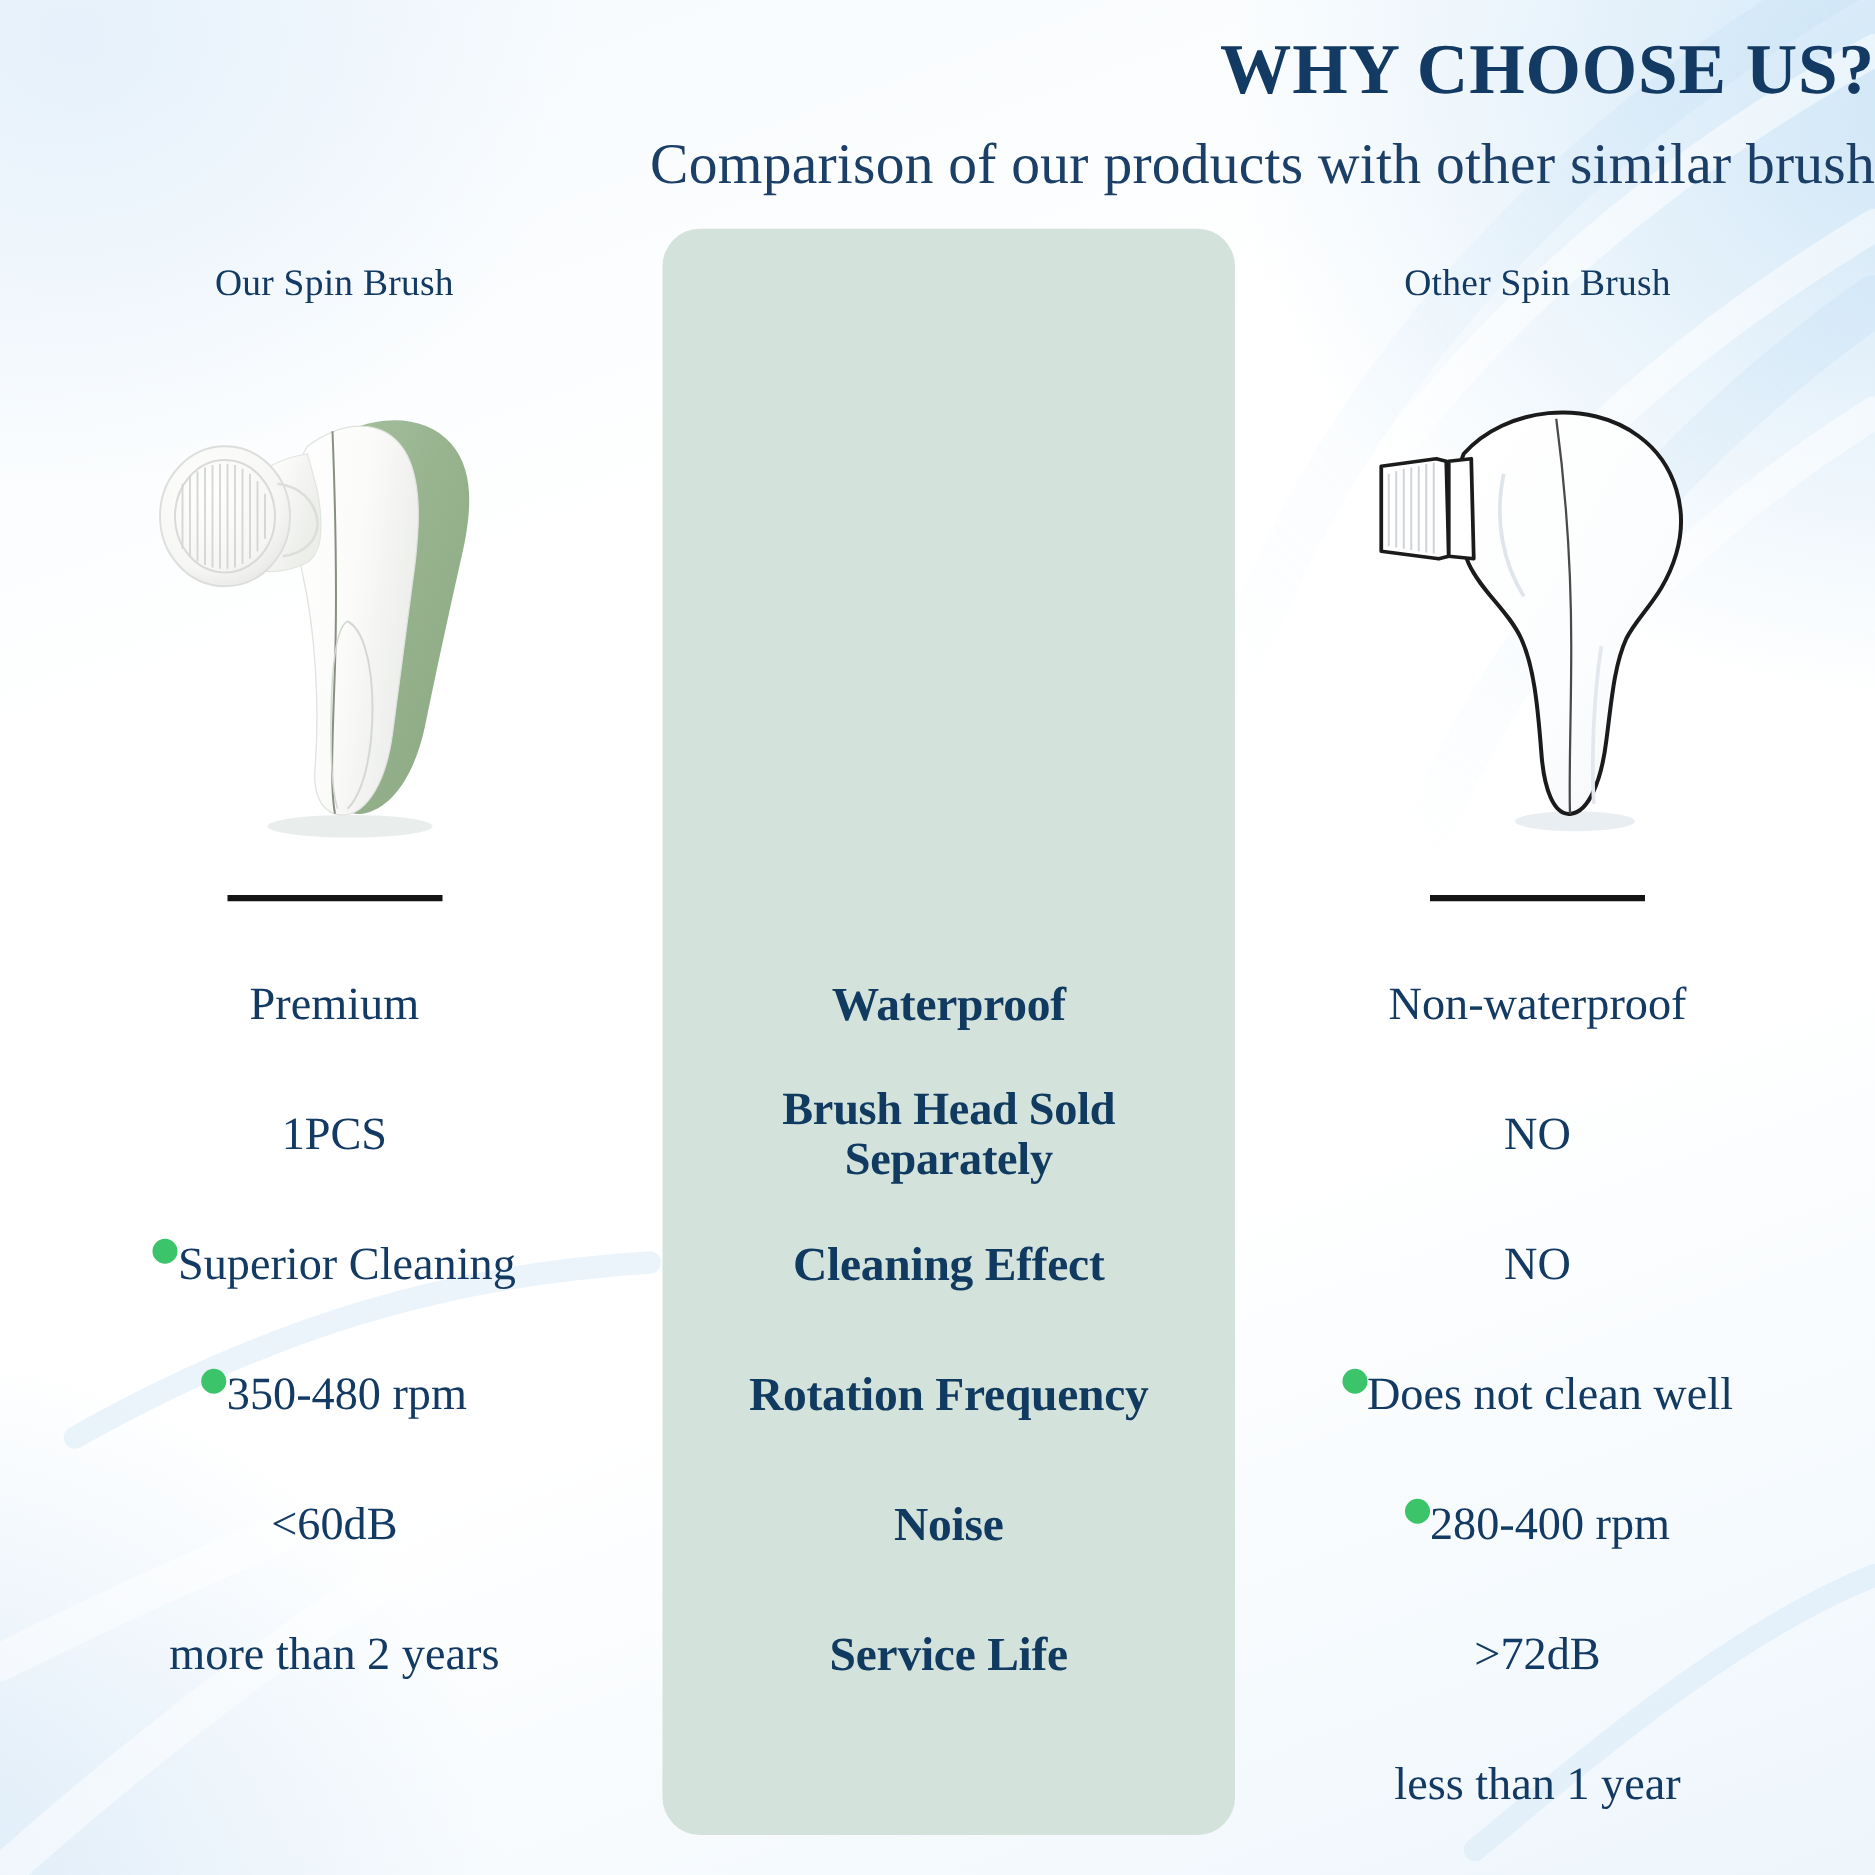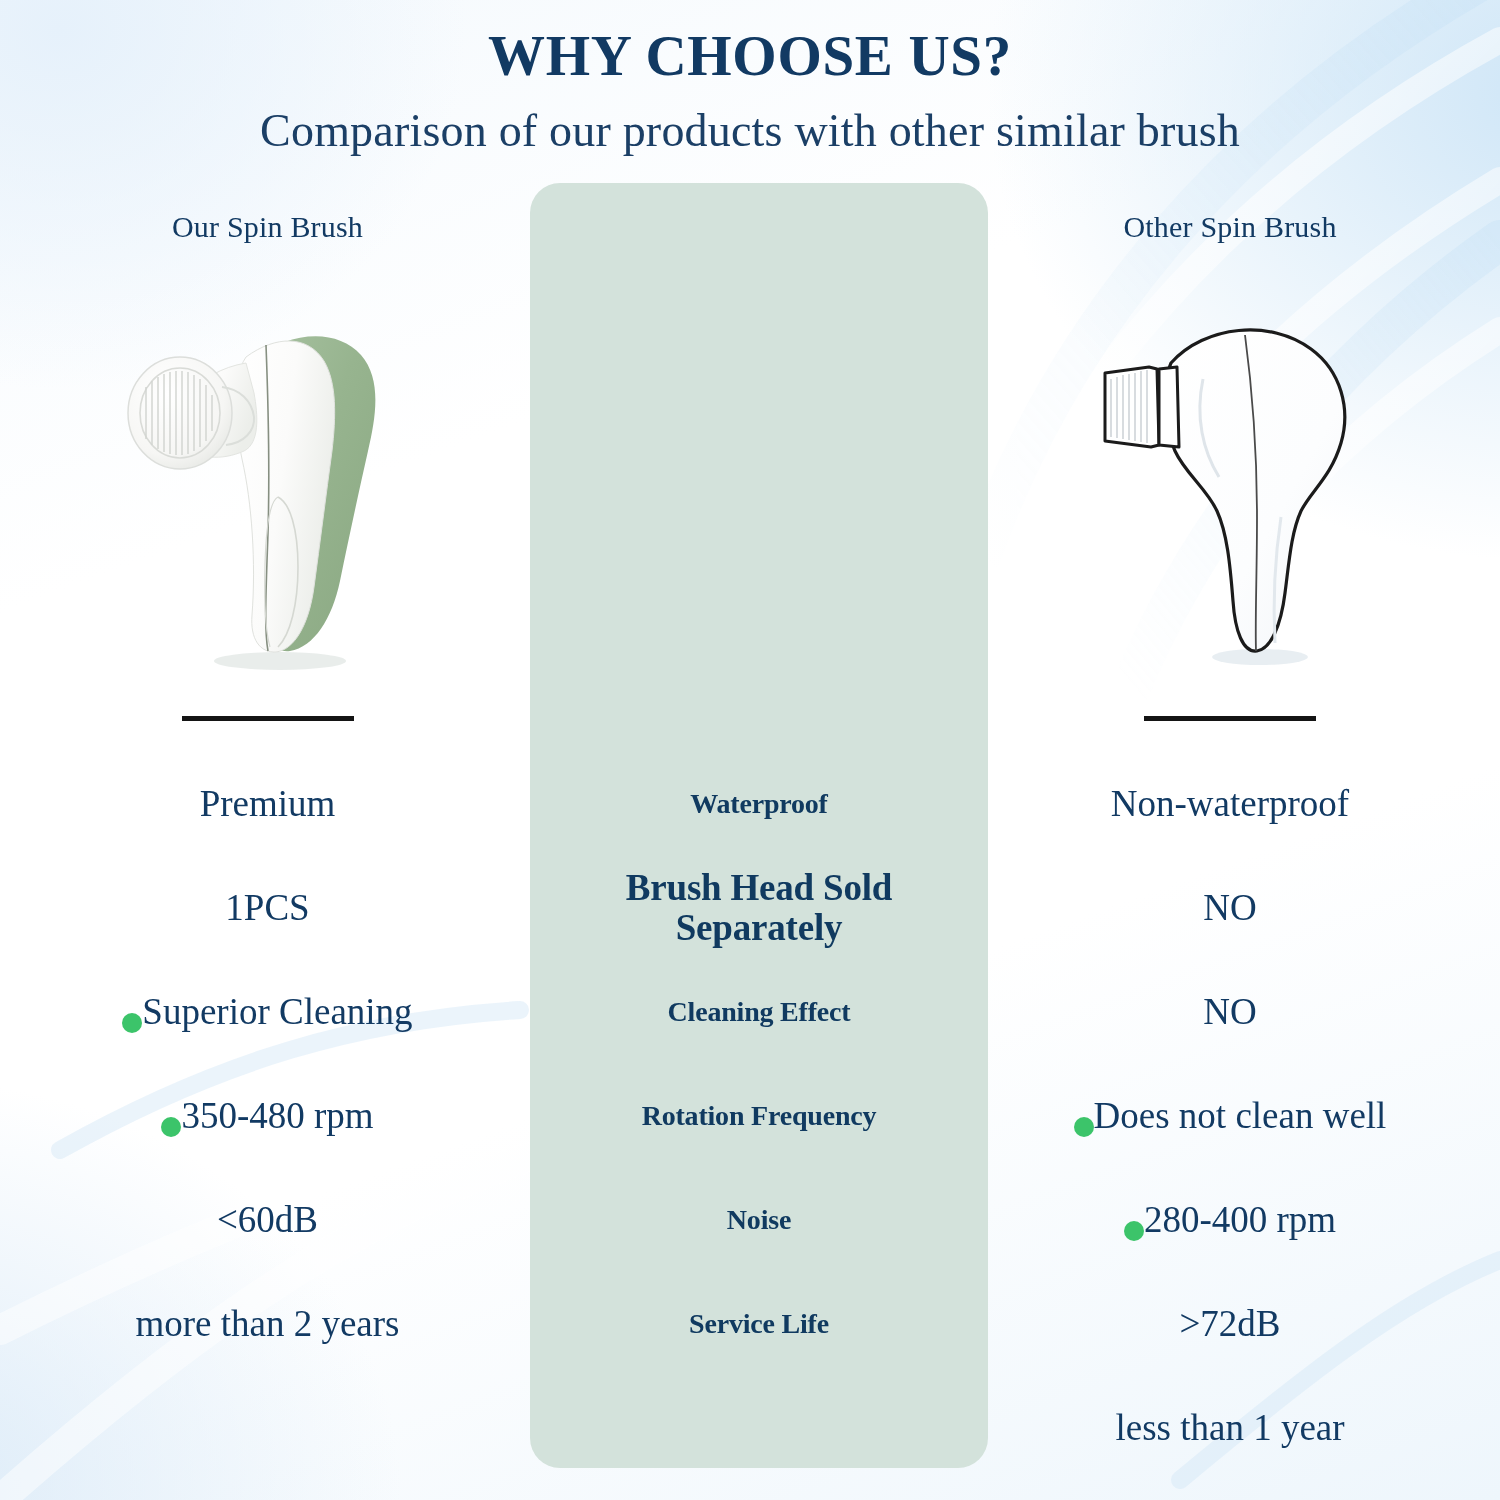--- a/index.html
+++ b/index.html
@@ -26,21 +26,21 @@
       radial-gradient(ellipse 700px 620px at 4% 2%,     #e6f1fb 0%, rgba(230,241,251,0) 58%),
       linear-gradient(160deg, #f4f9fd 0%, #ffffff 30%, #ffffff 64%, #eef6fc 100%);
   }
   #bg-swirl {
     position: absolute;
     inset: 0;
     pointer-events: none;
   }
 
   
-  .header { position: absolute; left: 0; right: 0; top: 26px; text-align: center; }
+  .header { position: absolute; left: 0; right: 0; top: 26px; text-align: right; }
   .title {
     font-family: "Liberation Serif", "DejaVu Serif", serif;
     font-size: 57px;
     font-weight: 700;
     letter-spacing: 0.7px;
     color: #123a63;
     line-height: 1.05;
   }
   .subtitle {
     margin-top: 18px;
@@ -116,31 +116,31 @@
     color: #123a63;
     padding: 0 6px;
   }
   .row-text { line-height: 1.12; }
 
   
   .side .row-text { font-size: 37px; font-weight: 400; }
 
   
   .center .row-text {
-    font-size: 28px;
+    font-size: 38px;
     font-weight: 600;
     color: #103a60;
     letter-spacing: -0.2px;
   }
   .center .row.two-line .row-text { font-size: 37px; line-height: 1.07; }
 
   
   .row.bulleted .row-text {
     display: inline-flex;
-    align-items: flex-end;
+    align-items: flex-start;
     gap: 0;
   }
   .bullet {
     width: 20px; height: 20px;
     border-radius: 50%;
     background: #3cc46a;
     flex: 0 0 auto;
     display: inline-block;
   }
 </style>

